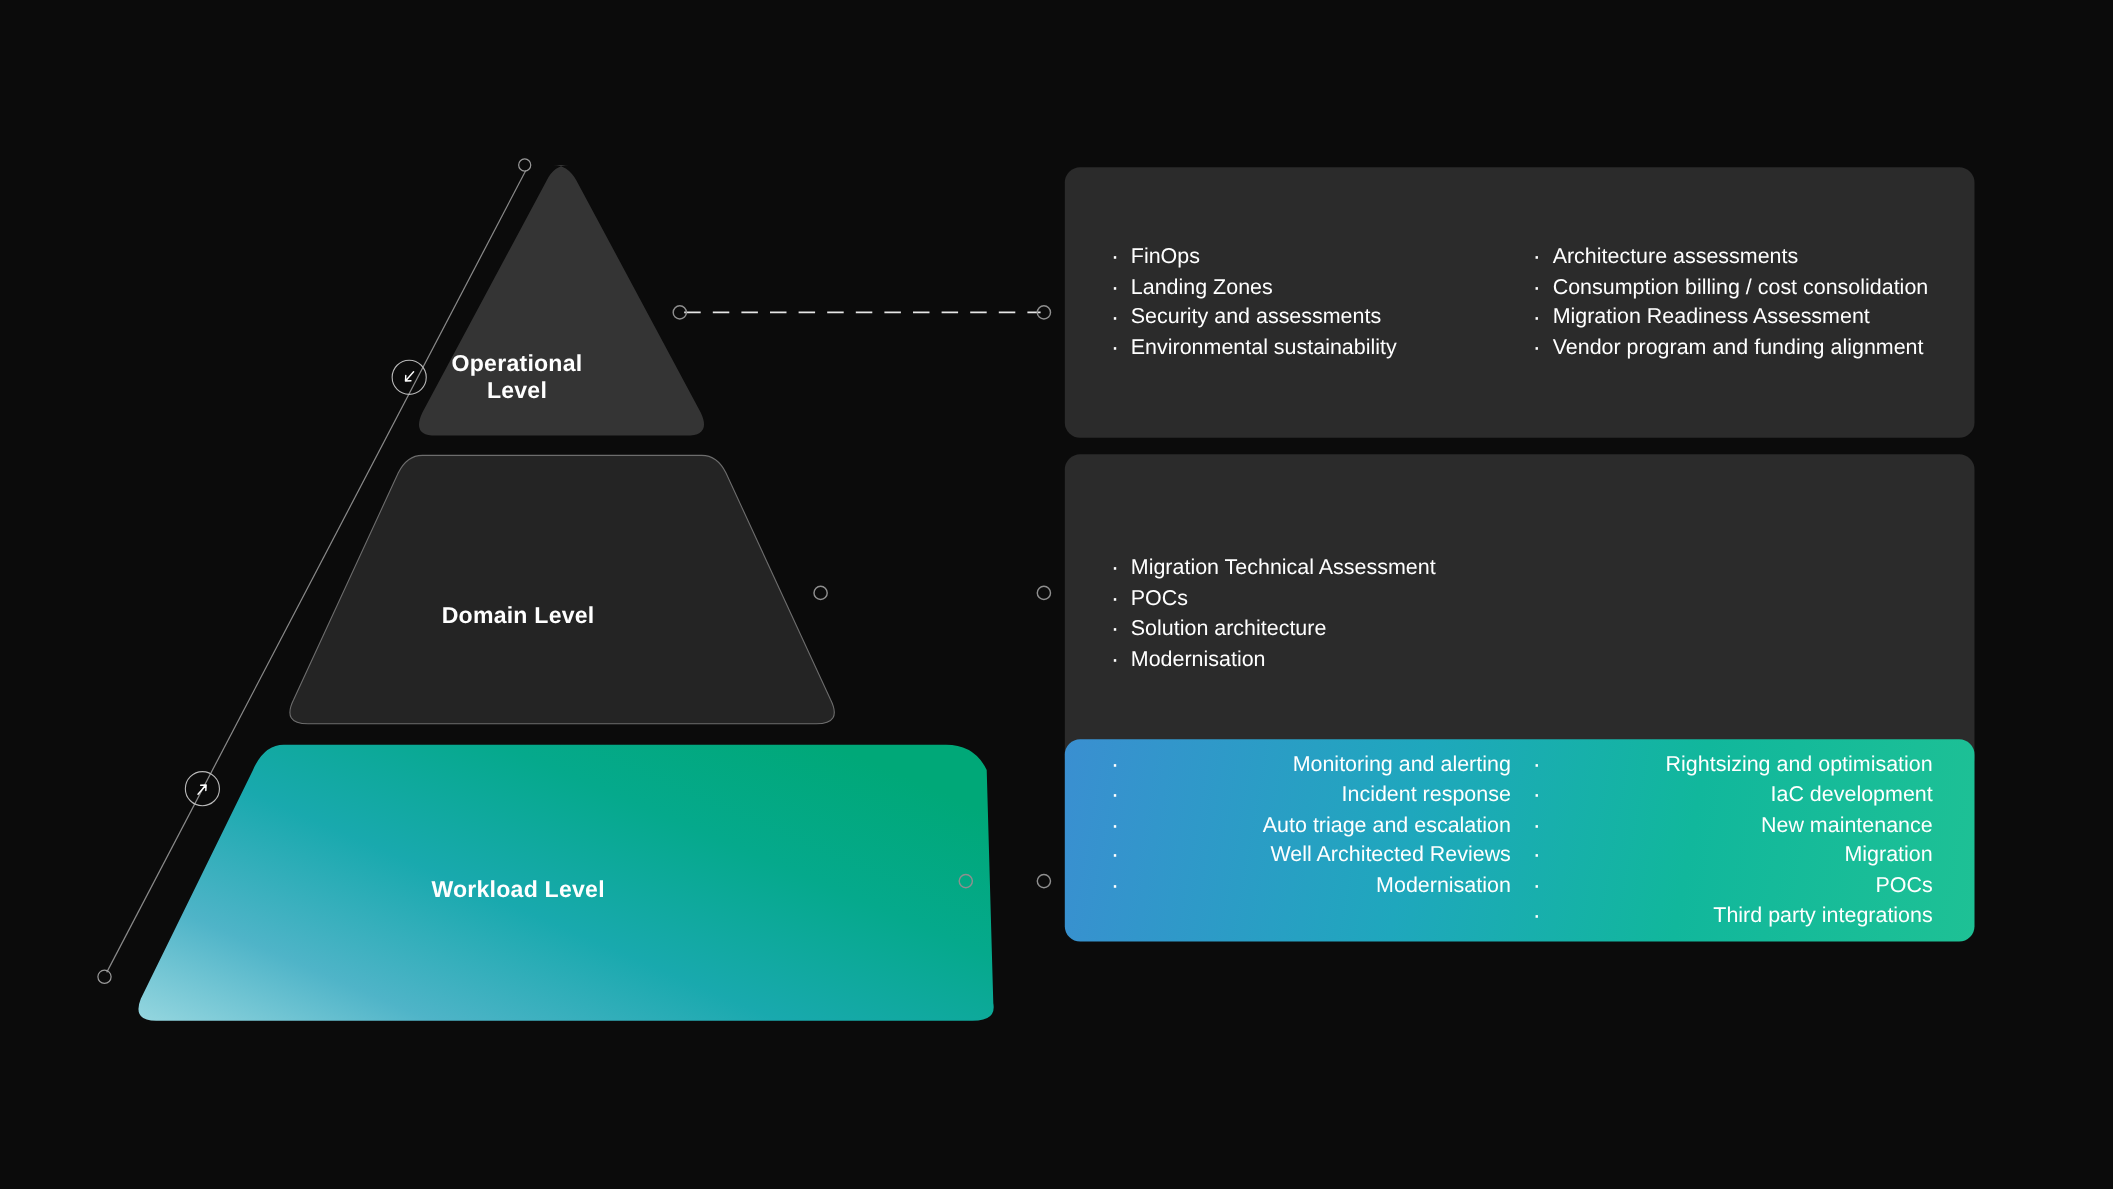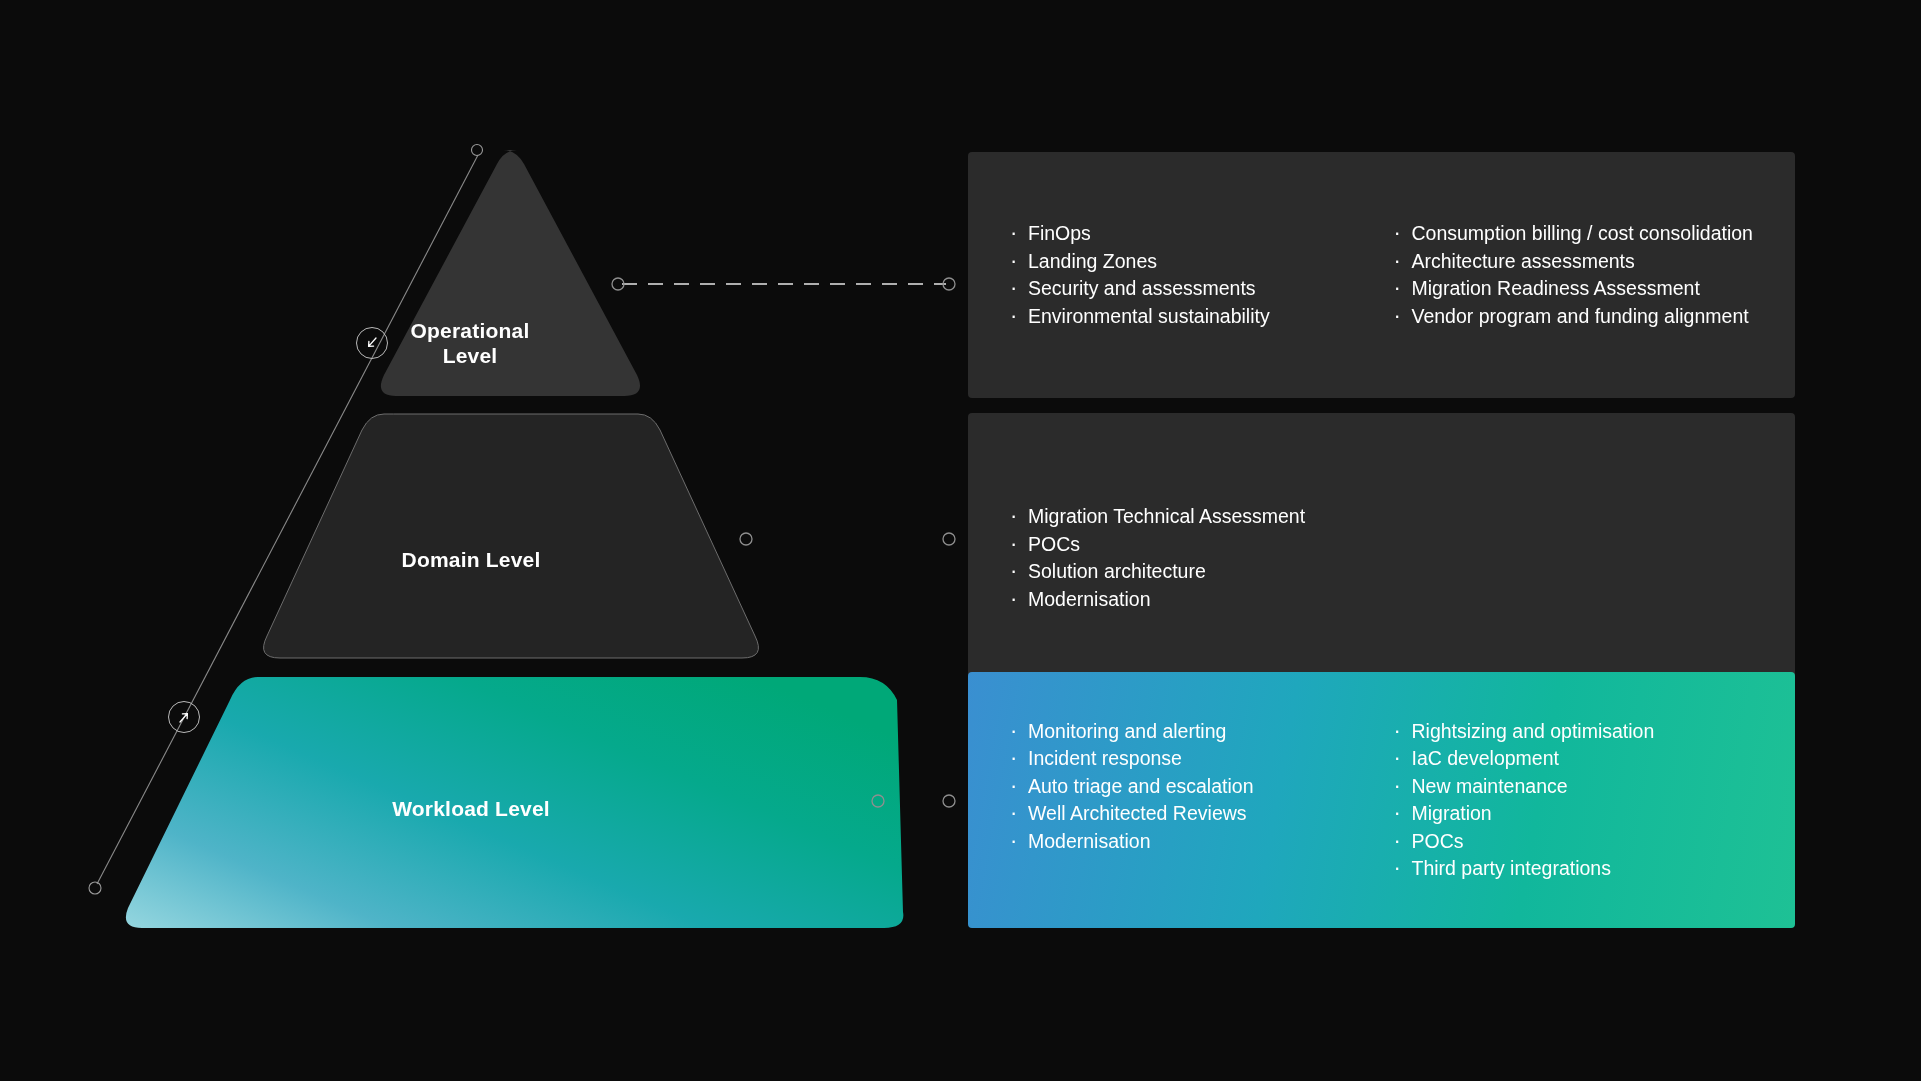--- a/index.html
+++ b/index.html
@@ -26,30 +26,31 @@
     white-space:pre-line;
     pointer-events:none;
   }
   #title-operational { left:380px; top:295px; width:180px;margin-top:23px; }
   #title-domain      { left:356px; top:527px; width:230px;margin-top:20px; }
   #title-workload    { left:356px; top:796px; width:230px; }
 
   
   .card {
     position:absolute;
-    border-radius:4px;
+    border-radius:14px;
     display:flex;
     align-items:center;
   }
   .card-dark { background:#2b2b2b; }
   #card-operational { left:968px; top:152px; width:827px; height:246px; }
   #card-domain      { left:968px; top:413px; width:827px; height:290px; }
   #card-workload    {
-    left:968px; top:672px; width:827px; height:256px;
+    left:968px; top:672px; width:827px; height:184px;
     background:linear-gradient(100deg,#3a8fd1 0%,#1fa7bd 38%,#11b79c 68%,#1ec195 100%);
+    text-align:right;
   }
 
   .cols { display:flex; width:100%; padding:0 38px; }
   .col  { flex:1 1 0; }
   .col + .col { margin-left:16px; }
   #card-operational .cols, #card-domain .cols { padding-left:38px; }
 
   ul.bullets { list-style:none; }
   ul.bullets li {
     position:relative;
@@ -170,22 +171,22 @@
       <div class="col">
         <ul class="bullets">
             <li>FinOps</li>
             <li>Landing Zones</li>
             <li>Security and assessments</li>
             <li>Environmental sustainability</li>
           </ul>
       </div>
       <div class="col">
         <ul class="bullets">
+            <li>Architecture assessments</li>
             <li>Consumption billing / cost consolidation</li>
-            <li>Architecture assessments</li>
             <li>Migration Readiness Assessment</li>
             <li>Vendor program and funding alignment</li>
           </ul>
       </div>
     </div>
   </div>
 
   <div class="card card-dark" id="card-domain">
     <div class="cols">
       <div class="col">

